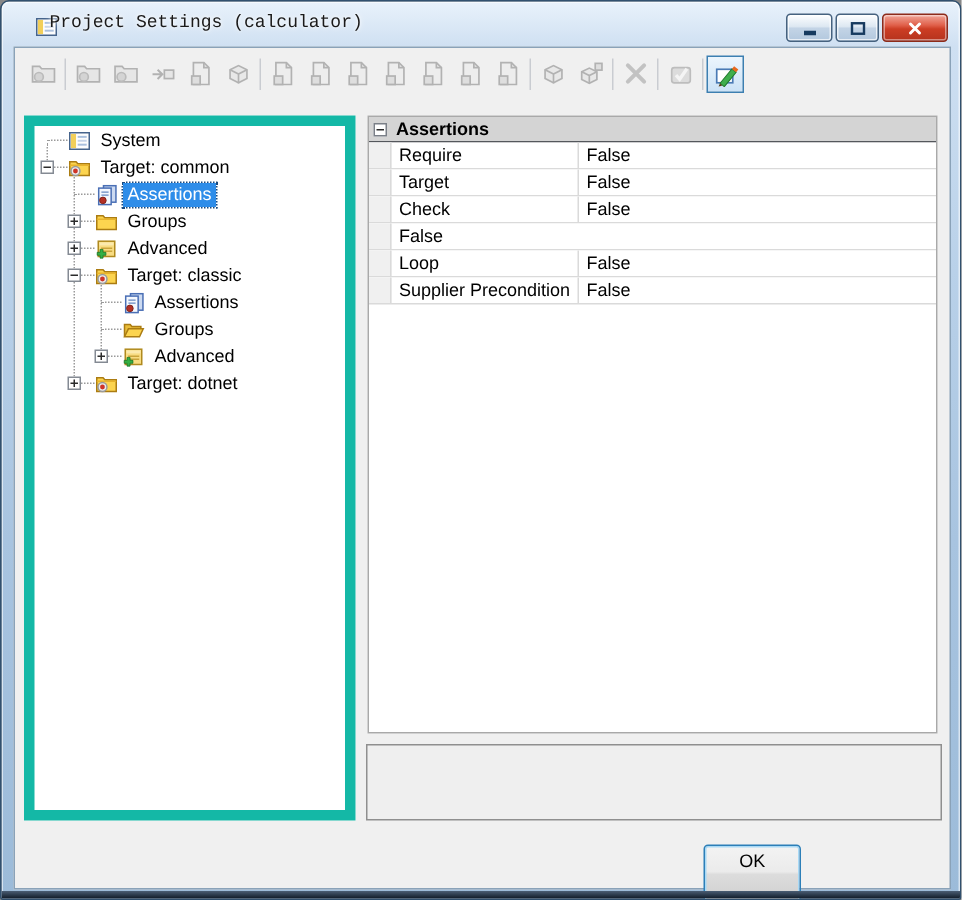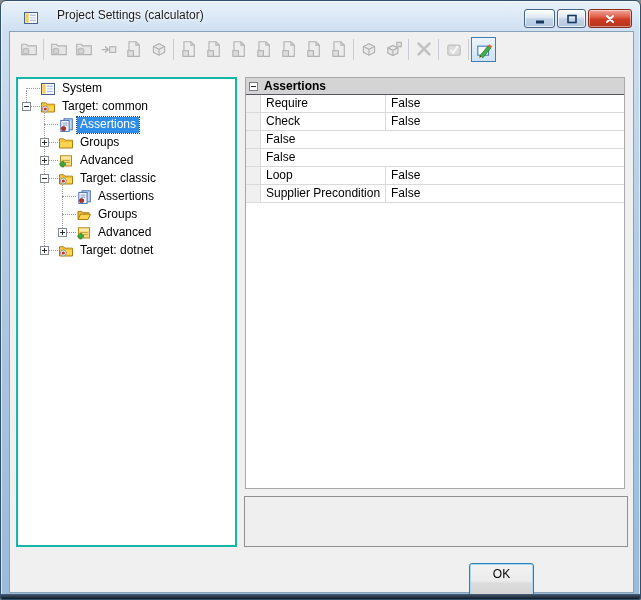--- a/index.html
+++ b/index.html
@@ -9,22 +9,22 @@
   .window { position:relative; width:641px; height:600px;
     background:linear-gradient(180deg,#e9f2fb 0%,#cfe0f2 5%,#b9d1e9 30%,#a8c4e0 60%,#9cbbd9 100%);
     border:1px solid #31506e; border-radius:6px 6px 2px 2px; overflow:hidden;
     box-shadow:inset 0 0 0 1px rgba(255,255,255,.6); }
   .bottom-edge { position:absolute; left:0; right:0; bottom:0; height:5px;
     background:linear-gradient(#4a5d73,#101b28); }
 
   
   .titlebar { position:absolute; left:0; top:0; width:100%; height:30px; }
   .title-icon { position:absolute; left:22px; top:9px; width:16px; height:16px; }
-  .title-text { position:absolute; left:56px; top:0; height:24px; line-height:29px;
-    color:#1a1a1a; text-shadow:0 0 4px rgba(255,255,255,.95), 0 0 2px rgba(255,255,255,.9); }
+  .title-text { position:absolute; left:32px; top:0; height:24px; line-height:29px;
+    color:#1a1a1a; text-shadow:0 0 4px rgba(255,255,255,.95), 0 0 2px rgba(255,255,255,.9);font-family:Liberation Mono, monospace; }
   .cap { position:absolute; top:8px; height:19px; border:1px solid #46627f; border-radius:3px;
     background:linear-gradient(#fdfeff,#dde8f2 45%,#c3d4e6 52%,#b3c8de);
     box-shadow:inset 0 0 0 1px rgba(255,255,255,.7); display:flex; align-items:center; justify-content:center; }
   .cap-min { left:523px; width:31px; }
   .cap-max { left:556px; width:29px; }
   .cap-close { left:587px; width:44px; border-color:#8c2b1a;
     background:linear-gradient(#f0a699,#e0604a 40%,#cc3d24 55%,#b5331d);
     box-shadow:inset 0 0 0 1px rgba(255,255,255,.45); }
 
   
@@ -32,21 +32,21 @@
     background:#f0f0f0; border:1px solid #8aa2b8; }
 
   
   .toolbar { position:absolute; left:6px; top:3px; height:28px; display:flex; align-items:center; }
   .tbtn { width:25px; height:25px; display:flex; align-items:center; justify-content:center; border:1px solid transparent; }
   .tbtn.enabled { border:1px solid #3c7fb1; background:linear-gradient(#ecf5fd,#cbe2f6); }
   .tsep { width:1px; height:21px; background:#c9ccd1; margin:0 2px; }
 
   
   .tree-panel { position:absolute; left:6px; top:45px; width:221px; height:470px;
-    background:#fff; border:2px solid #14b8a6; overflow:hidden; }
+    background:#fff; border:7px solid #14b8a6; overflow:hidden; }
   .tree-inner { position:relative; padding-top:1px; }
   .trunk { position:absolute; width:0; border-left:1px dotted #9a9a9a; }
   .trow { position:relative; height:18px; }
   .stub { position:absolute; top:8px; height:0; border-top:1px dotted #9a9a9a; width:14px; }
   .expbox { position:absolute; top:4px; width:9px; height:9px; background:#fff; border:1px solid #848a93; }
   .expbox .h { position:absolute; left:1px; top:3px; width:5px; height:1px; background:#2b2b2b; }
   .expbox .v { position:absolute; left:3px; top:1px; width:1px; height:5px; background:#2b2b2b; }
   .ticon { position:absolute; top:1px; width:16px; height:16px; }
   .ticon svg { display:block; }
   .tlabel { position:absolute; top:1px; height:16px; line-height:15px; padding:0 3px; white-space:nowrap; }
@@ -397,25 +397,26 @@
         <span class="ghead-label">Assertions</span>
       </div>
       <div id="grid-rows">
           <div class="grow">
             <div class="gcell-gutter"></div>
             <div class="gcell-name">Require</div>
             <div class="gcell-value">False</div>
           </div>
           <div class="grow">
             <div class="gcell-gutter"></div>
+            <div class="gcell-name">Target</div>
+            <div class="gcell-value">False</div>
+          </div>
+          <div class="grow">
+            <div class="gcell-gutter"></div>
             <div class="gcell-name">Check</div>
-            <div class="gcell-value">False</div>
-          </div>
-          <div class="grow">
-            <div class="gcell-gutter"></div>
             <div class="gcell-value">False</div>
           </div>
           <div class="grow">
             <div class="gcell-gutter"></div>
             <div class="gcell-value">False</div>
           </div>
           <div class="grow">
             <div class="gcell-gutter"></div>
             <div class="gcell-name">Loop</div>
             <div class="gcell-value">False</div>

